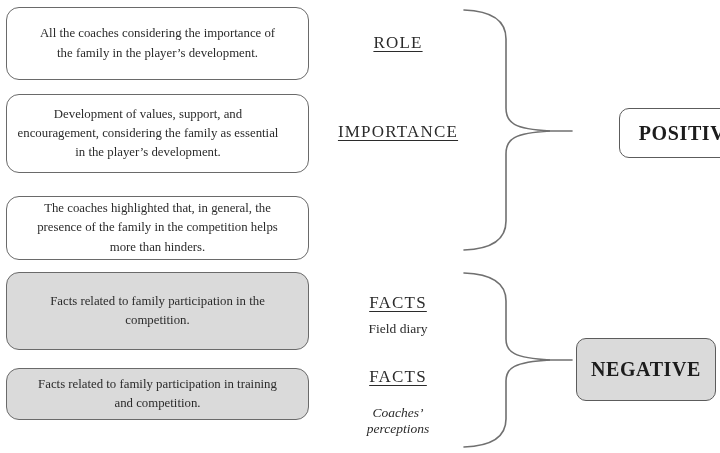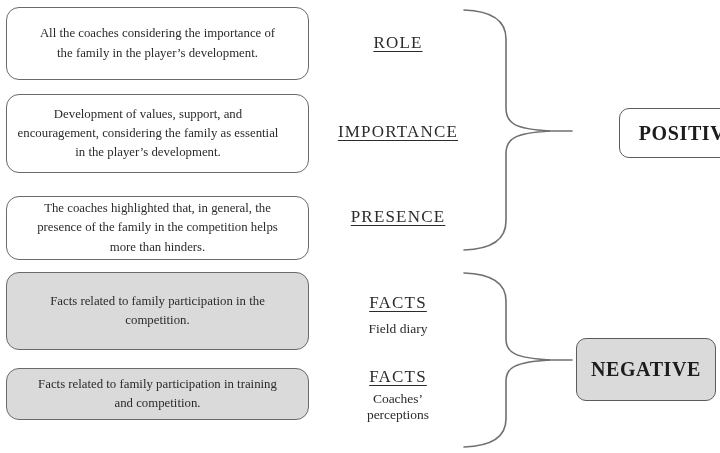--- a/index.html
+++ b/index.html
@@ -47,21 +47,21 @@
     font-size:17px;
     letter-spacing:1.2px;
     text-decoration:underline;
     text-underline-offset:3px;
     text-decoration-thickness:1px;
   }
   .cat-sub{
     font-size:13.5px;
     margin-top:8px;
   }
-  .cat-sub.narrow{max-width:84px;margin:4px auto 0;}
+  .cat-sub.narrow{max-width:84px;margin:18px auto 0;font-style:italic;}
   .lab1{top:33px;}
   .lab2{top:122px;}
   .lab3{top:207px;}
   .lab4{top:293px;}
   .lab5{top:367px;}
 
   .braces{
     position:absolute;left:0;top:0;width:720px;height:453px;
     pointer-events:none;
   }
@@ -102,23 +102,20 @@
   <div class="theme-box gray box5">
     <span>Facts related to family participation in training and competition.</span>
   </div>
 
   <div class="cat-label lab1">
     <div class="cat-title">ROLE</div>
   </div>
   <div class="cat-label lab2">
     <div class="cat-title">IMPORTANCE</div>
   </div>
-  <div class="cat-label lab3">
-    <div class="cat-title">PRESENCE</div>
-  </div>
   <div class="cat-label lab4">
     <div class="cat-title">FACTS</div>
     <div class="cat-sub">Field diary</div>
   </div>
   <div class="cat-label lab5">
     <div class="cat-title">FACTS</div>
     <div class="cat-sub narrow">Coaches’ perceptions</div>
   </div>
 
   <svg class="braces" viewBox="0 0 720 453" xmlns="http://www.w3.org/2000/svg">

